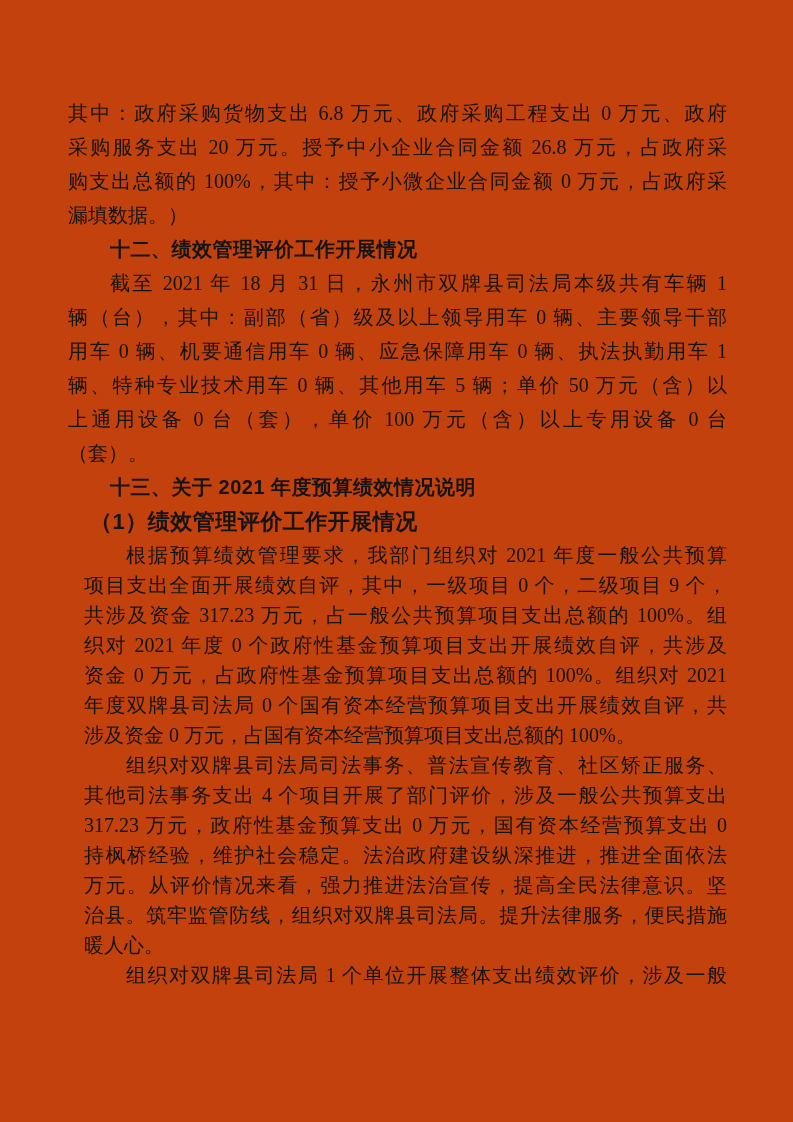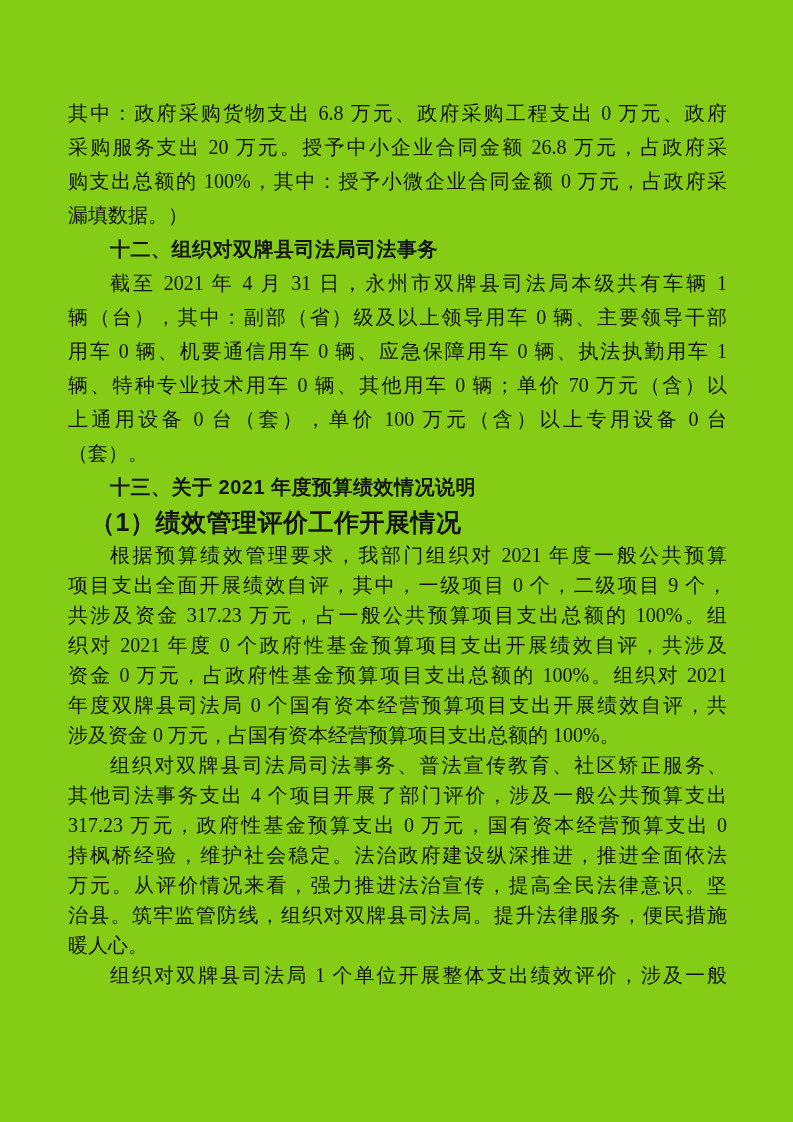--- a/index.html
+++ b/index.html
@@ -12,84 +12,84 @@
     background: #ffffff;
     overflow: hidden;
     position: relative;
   }
   .page {
     position: absolute;
     left: 0;
     top: 0;
     width: 793px;
     height: 1122px;
-    background: #84cc16;
+    background: #c2410c;
   }
   .doc {
     position: absolute;
     left: 68px;
     top: 96px;
     width: 659px;
     color: #141414;
     font-family: "Liberation Serif", "DejaVu Serif", serif;
     font-size: 20px;
   }
   .block { margin: 0; padding: 0; }
   .line {
     overflow: hidden;
     white-space: normal;
   }
   
   .sec-a .line { line-height: 34px; height: 34px; }
   
-  .sec-b .line { line-height: 30px; height: 30px; }
+  .sec-b .line { line-height: 30px; height: 30px; margin-left: 16px; }
 
   .justify {
     text-align: justify;
     text-align-last: justify;
     text-justify: inter-ideograph;
   }
   .flush-left { text-align: right; text-align-last: left; }
   .indent { text-indent: 42px; }
 
   .heading .line {
     font-weight: 700;
     text-indent: 42px;
     font-family: "Liberation Sans", "DejaVu Sans", sans-serif;
     letter-spacing: 0.5px;
   }
   .subheading .line {
     font-weight: 700;
-    font-size: 25px;
+    font-size: 22px;
     line-height: 36px;
     height: 36px;
     text-indent: 22px;
     font-family: "Liberation Sans", "DejaVu Sans", sans-serif;
     letter-spacing: 0.5px;
   }
 </style>
 </head>
 <body>
 
 <div class="page">
   <div id="doc" class="doc" style="color: rgb(20, 20, 20);">
       <div class="block paragraph sec-a">
         <div class="line justify">其中：政府采购货物支出 6.8 万元、政府采购工程支出 0 万元、政府</div>
         <div class="line justify">采购服务支出 20 万元。授予中小企业合同金额 26.8 万元，占政府采</div>
         <div class="line justify">购支出总额的 100%，其中：授予小微企业合同金额 0 万元，占政府采</div>
         <div class="line flush-left">漏填数据。）</div>
       </div>
       <div class="block heading sec-a">
-        <div class="line">十二、组织对双牌县司法局司法事务</div>
+        <div class="line">十二、绩效管理评价工作开展情况</div>
       </div>
       <div class="block paragraph sec-a">
-        <div class="line justify indent">截至 2021 年 4 月 31 日，永州市双牌县司法局本级共有车辆 1</div>
+        <div class="line justify indent">截至 2021 年 18 月 31 日，永州市双牌县司法局本级共有车辆 1</div>
         <div class="line justify">辆（台），其中：副部（省）级及以上领导用车 0 辆、主要领导干部</div>
         <div class="line justify">用车 0 辆、机要通信用车 0 辆、应急保障用车 0 辆、执法执勤用车 1</div>
-        <div class="line justify">辆、特种专业技术用车 0 辆、其他用车 0 辆；单价 70 万元（含）以</div>
+        <div class="line justify">辆、特种专业技术用车 0 辆、其他用车 5 辆；单价 50 万元（含）以</div>
         <div class="line justify">上通用设备 0 台（套），单价 100 万元（含）以上专用设备 0 台</div>
         <div class="line flush-left">（套）。</div>
       </div>
       <div class="block heading sec-a">
         <div class="line">十三、关于 2021 年度预算绩效情况说明</div>
       </div>
       <div class="block subheading sec-a">
         <div class="line">（1）绩效管理评价工作开展情况</div>
       </div>
       <div class="block paragraph sec-b">

